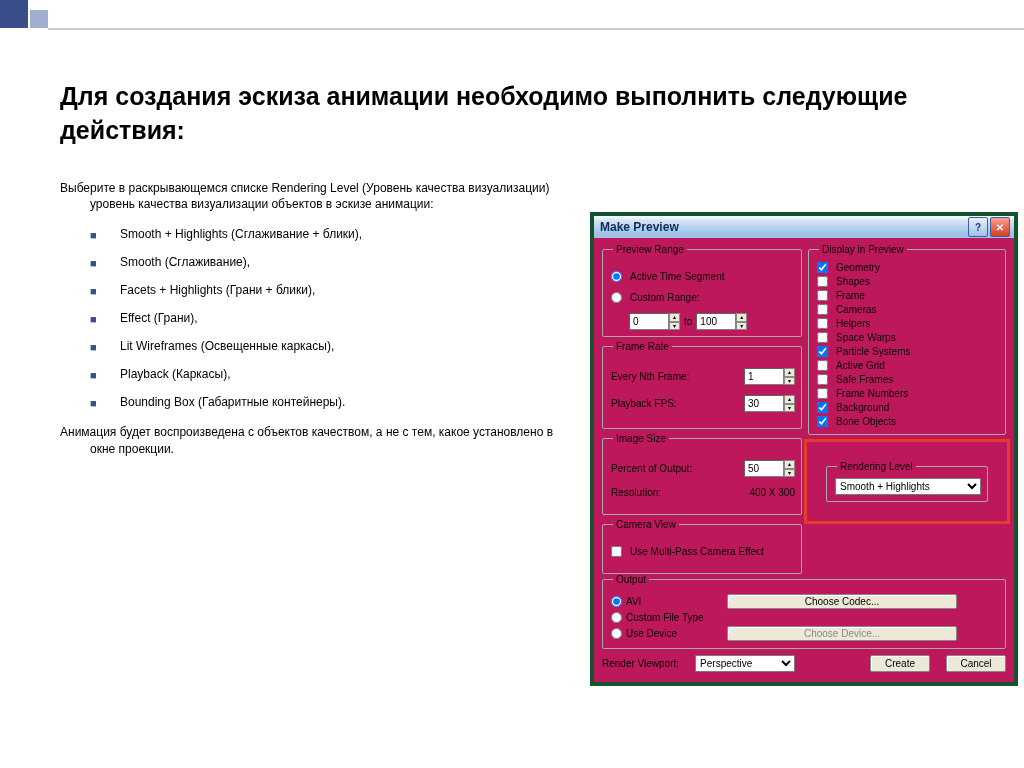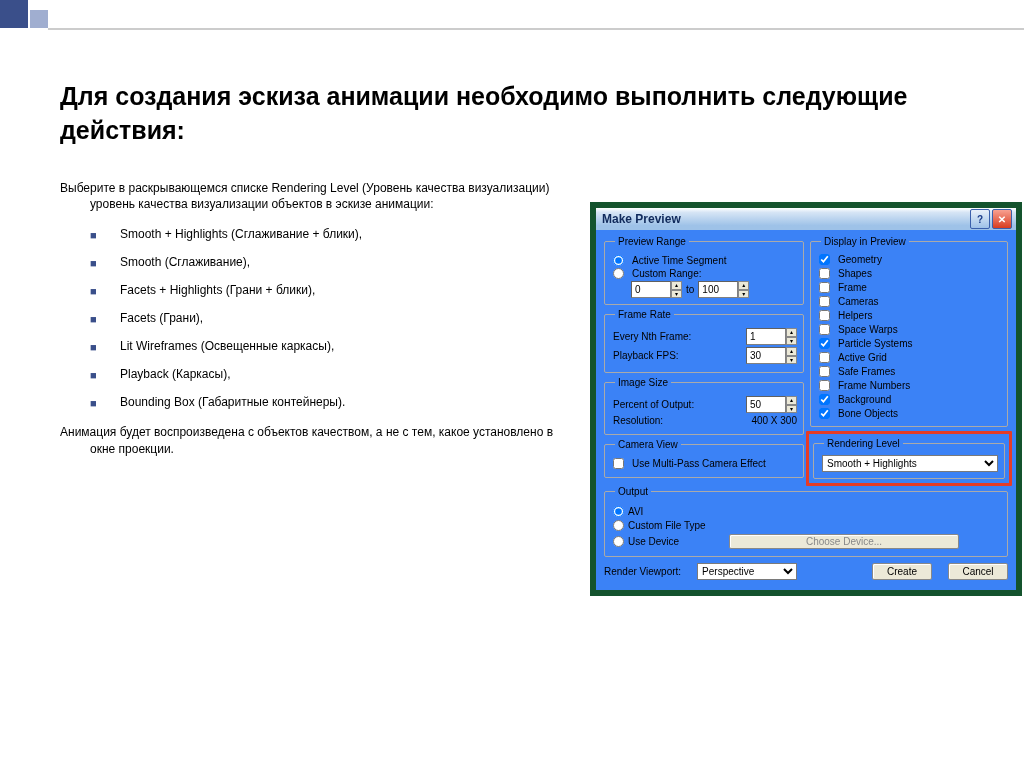--- a/index.html
+++ b/index.html
@@ -74,25 +74,25 @@
   }
   .content .paragraph2 {
     padding-left: 30px;
     text-indent: -30px;
     line-height: 1.35;
   }
 
   
   .dialog {
     position: absolute;
-    top: 202px;
+    top: 212px;
     left: 590px;
     width: 420px;
-    background: #3b82f6;
-    border: 6px solid #14532d;
+    background: #be185d;
+    border: 4px solid #14532d;
     font-family: "Tahoma", sans-serif;
     font-size: 10px;
     color: #000;
   }
   .dlg-title {
     background: linear-gradient(to bottom, #fff 0%, #d6e5f5 20%, #9ec2e8 80%);
     height: 22px;
     display: flex;
     align-items: center;
     padding: 0 4px 0 6px;
@@ -127,21 +127,21 @@
     margin: 0;
     padding: 6px 6px 6px 8px;
     position: relative;
   }
   fieldset legend {
     font-size: 10px;
     padding: 0 3px;
     color: #000;
     margin-left: 2px;
   }
-  .row { display:flex; align-items:center; margin: 2px 0; gap:4px;}
+  .row { display:flex; align-items:center; margin: 10px 0; gap:4px;}
   .row label { font-size:10px; }
   input[type="radio"], input[type="checkbox"] {
     margin: 0 4px 0 0;
     width: 11px; height: 11px;
     vertical-align: middle;
   }
   .txt-input {
     font-size:10px;
     height: 15px;
     border: 1px solid #808080;
@@ -181,21 +181,21 @@
     align-items:center;
     gap:16px;
   }
   .footer .lbl { font-size:10px; }
   .footer .combo { width:100px; }
   .footer .spacer{flex:1;}
 
   .highlight-box {
     border: 3px solid #e53c28;
     border-radius: 1px;
-    padding: 4px;
+    padding: 19px;
     margin: 0 -4px;
   }
   .highlight-box fieldset { margin:0; }
 
   .display-checks { display:flex; flex-direction:column; gap:1px;}
   .display-checks .row { margin:1px 0; }
 
   .output fieldset { padding-bottom:4px;}
   .output-row { display:flex; align-items:center; gap:6px; margin:3px 0;}
   .output-row .radio-cell { width:110px; display:flex; align-items:flex-end;}
@@ -228,21 +228,21 @@
 <div class="deco-line-top"></div>
 
 <div class="slide-title">Для создания эскиза анимации необходимо выполнить следующие действия:</div>
 
 <div class="content">
   <div class="paragraph">Выберите в раскрывающемся списке Rendering Level (Уровень качества визуализации) уровень качества визуализации объектов в эскизе анимации:</div>
   <ul>
     <li>Smooth + Highlights (Сглаживание + блики),</li>
     <li>Smooth (Сглаживание),</li>
     <li> Facets + Highlights (Грани + блики),</li>
-    <li>Facets (Грани),</li>
+    <li>Effect (Грани),</li>
     <li>Lit Wireframes (Освещенные каркасы),</li>
     <li>Playback (Каркасы),</li>
     <li>Bounding Box (Габаритные контейнеры).</li>
   </ul>
   <div class="paragraph2">Анимация будет воспроизведена с объектов качеством, а не с тем, какое установлено в окне проекции.</div>
 </div>
 
 <div class="dialog">
   <div class="dlg-title">
     <span class="title-text">Make Preview</span>
@@ -399,20 +399,21 @@
     </div>
 
     <div class="output">
       <fieldset>
         <legend>Output</legend>
         <div class="output-row">
           <div class="radio-cell">
               <input type="radio" checked="" style="">
               <label>AVI</label>
             </div>
+          <button class="btn wide">Choose Codec...</button>
         </div>
         <div class="output-row">
           <div class="radio-cell">
               <input type="radio" style="">
               <label>Custom File Type</label>
             </div>
         </div>
         <div class="output-row">
           <div class="radio-cell">
               <input type="radio" style="">

